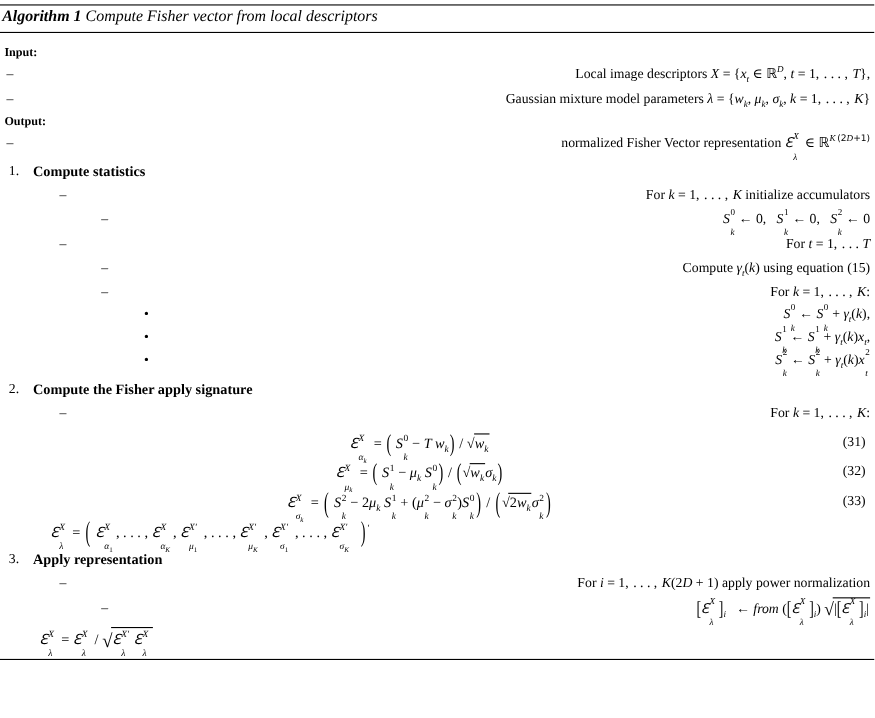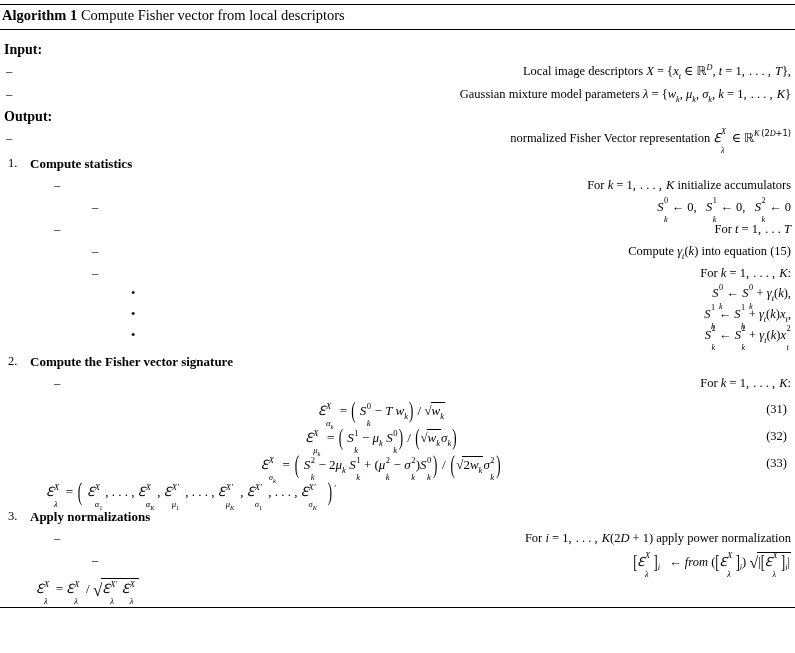--- a/index.html
+++ b/index.html
@@ -32,30 +32,31 @@
   }
   .rule-bottom {
     border-top: 1.1px solid #000;
     margin: 0;
   }
 
   .algo-title {
     padding: 2px 2px 3px 2px;
     font-size: 14.5px;
     line-height: 1.2;
+    font-style: italic;
   }
   .algo-title .kw { font-weight: bold; }
 
   .body-area {
     padding: 6px 4px 4px 4px;
   }
 
   .section-head {
     font-weight: bold;
-    font-size: 14px;
+    font-size: 11px;
     margin: 6px 0 4px 0;
   }
 
   
   .dash-list { list-style: none; margin: 0; padding: 0; text-align: right; }
   .dash-list > li {
     position: relative;
     padding-left: 18px;
     margin: 4px 0;
     line-height: 1.45;
@@ -258,21 +259,21 @@
                 <span class="m">S<span class="ss ss-pad"><span class="s-up up">2</span><span class="s-dn">k</span></span></span><span style="display:inline-block;width:5px"></span>
                 <span class="up">← 0</span>
               </li>
             </ul>
           </li>
 
           <li>
             <span class="up">For </span><span class="m">t</span><span class="up"> = 1<span style="letter-spacing:1px">,</span> . . . </span><span class="m">T</span>
             <ul class="dash-list" style="margin-left:20px">
               <li>
-                <span class="up">Compute </span><span class="m">γ<sub>t</sub></span><span class="up">(</span><span class="m">k</span><span class="up">) into equation </span><span class="up">(15)</span>
+                <span class="up">Compute </span><span class="m">γ<sub>t</sub></span><span class="up">(</span><span class="m">k</span><span class="up">) using equation </span><span class="up">(15)</span>
               </li>
               <li>
                 <span class="up">For </span><span class="m">k</span><span class="up"> = 1<span style="letter-spacing:1px">,</span> . . . <span style="letter-spacing:1px">,</span> </span><span class="m">K</span><span class="up">:</span>
                 <ul class="dot-list" style="margin-left:20px">
                   <li>
                     <span class="m">S<span class="ss ss-pad"><span class="s-up up">0</span><span class="s-dn">k</span></span></span><span style="display:inline-block;width:5px"></span>
                     <span class="up">← </span>
                     <span class="m">S<span class="ss ss-pad"><span class="s-up up">0</span><span class="s-dn">k</span></span></span><span style="display:inline-block;width:5px"></span>
                     <span class="up">+ </span><span class="m">γ<sub>t</sub></span><span class="up">(</span><span class="m">k</span><span class="up">),</span>
                   </li>
@@ -289,21 +290,21 @@
                     <span class="up">+ </span><span class="m">γ<sub>t</sub></span><span class="up">(</span><span class="m">k</span><span class="up">)</span><span class="m">x<span class="ss ss-pad"><span class="s-up up">2</span><span class="s-dn">t</span></span></span><span style="display:inline-block;width:5px"></span>
                   </li>
                 </ul>
               </li>
             </ul>
           </li>
         </ul>
       </li>
 
       <li>
-        <div class="step-title">Compute the Fisher vector signature</div>
+        <div class="step-title">Compute the Fisher apply signature</div>
 
         <ul class="dash-list indent1">
           <li>
             <span class="up">For </span><span class="m">k</span><span class="up"> = 1<span style="letter-spacing:1px">,</span> . . . <span style="letter-spacing:1px">,</span> </span><span class="m">K</span><span class="up">:</span>
           </li>
         </ul>
 
         <div class="eq-row">
           <div class="eq-body">
             <span class="scr">ℇ</span><span class="ss ss-pad"><span class="s-up m">X</span><span class="s-dn m">α<sub class="subsub">k</sub></span></span><span style="display:inline-block;width:11px"></span>
@@ -347,21 +348,21 @@
           <span class="scr">ℇ</span><span class="ss ss-pad"><span class="s-up m">X</span><span class="s-dn m">α<sub class="subsub">K</sub></span></span><span style="display:inline-block;width:12px"></span><span class="up">, </span>
           <span class="scr">ℇ</span><span class="ss ss-pad"><span class="s-up m">X′</span><span class="s-dn m">μ<sub class="subsub up">1</sub></span></span><span style="display:inline-block;width:14px"></span><span class="up">, . . . , </span>
           <span class="scr">ℇ</span><span class="ss ss-pad"><span class="s-up m">X′</span><span class="s-dn m">μ<sub class="subsub">K</sub></span></span><span style="display:inline-block;width:15px"></span><span class="up">, </span>
           <span class="scr">ℇ</span><span class="ss ss-pad"><span class="s-up m">X′</span><span class="s-dn m">σ<sub class="subsub up">1</sub></span></span><span style="display:inline-block;width:14px"></span><span class="up">, . . . , </span>
           <span class="scr">ℇ</span><span class="ss ss-pad"><span class="s-up m">X′</span><span class="s-dn m">σ<sub class="subsub">K</sub></span></span><span style="display:inline-block;width:15px"></span>
           <span class="bigparen2">)</span><sup class="m">′</sup>
         </div>
       </li>
 
       <li>
-        <div class="step-title">Apply normalizations</div>
+        <div class="step-title">Apply representation</div>
 
         <ul class="dash-list indent1">
           <li>
             <span class="up">For </span><span class="m">i</span><span class="up"> = 1<span style="letter-spacing:1px">,</span> . . . <span style="letter-spacing:1px">,</span> </span><span class="m">K</span><span class="up">(2</span><span class="m">D</span><span class="up"> + 1) apply power normalization</span>
             <ul class="dash-list" style="margin-left:20px">
               <li>
                 <span class="bigbrack">[</span><span class="scr">ℇ</span><span class="ss ss-pad"><span class="s-up m">X</span><span class="s-dn m">λ</span></span><span style="display:inline-block;width:9px"></span><span class="bigbrack">]</span><sub class="m">i</sub>
                 <span style="display:inline-block;width:3px"></span>
                 <span class="up">← </span><span class="up" style="font-style:italic">from</span>
                 <span class="up"> (</span><span class="bigbrack">[</span><span class="scr">ℇ</span><span class="ss ss-pad"><span class="s-up m">X</span><span class="s-dn m">λ</span></span><span style="display:inline-block;width:9px"></span><span class="bigbrack">]</span><sub class="m">i</sub><span class="up">)</span>

